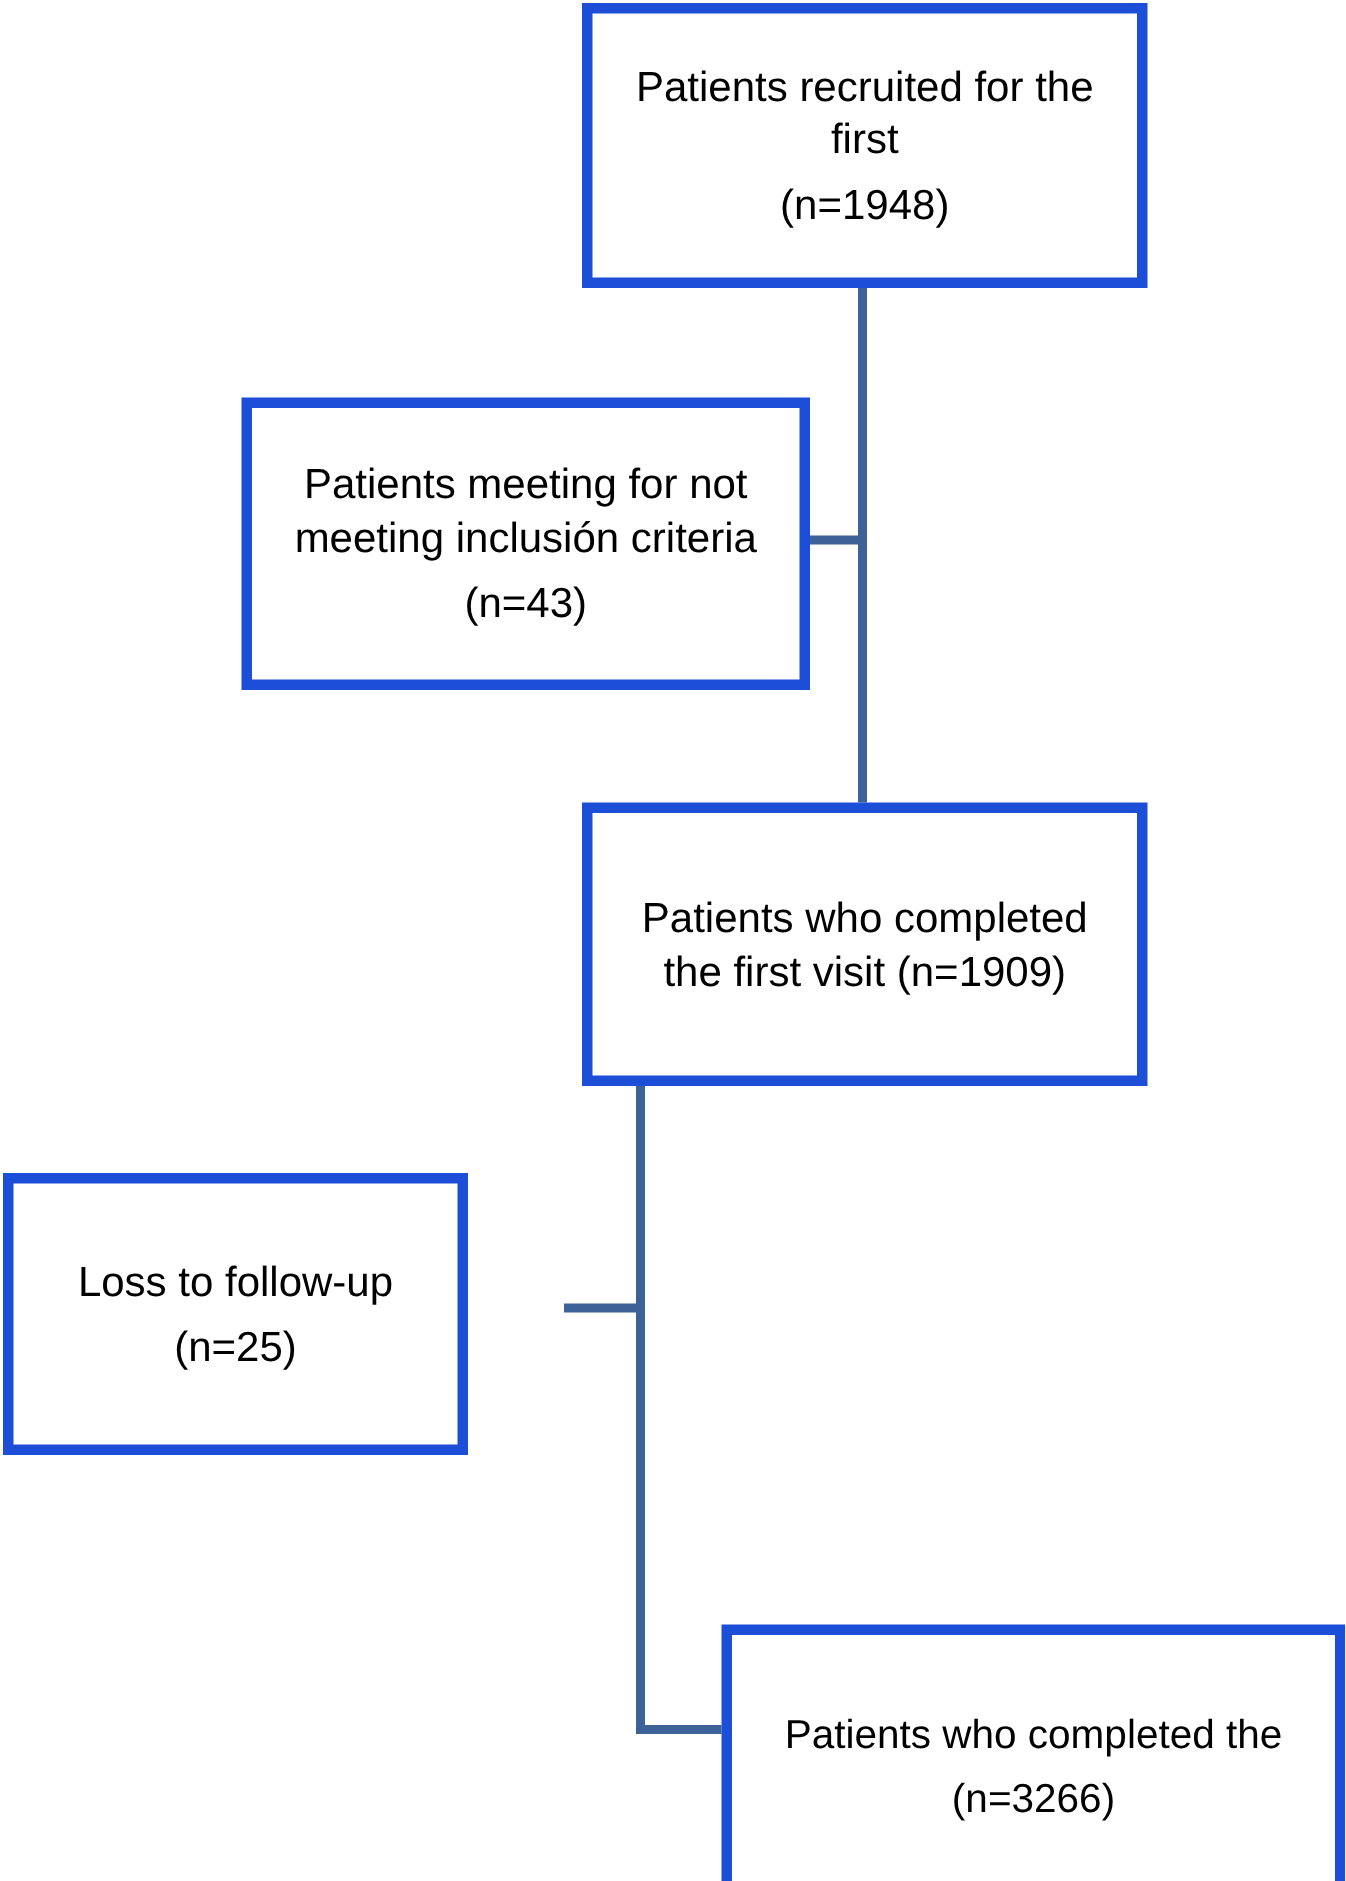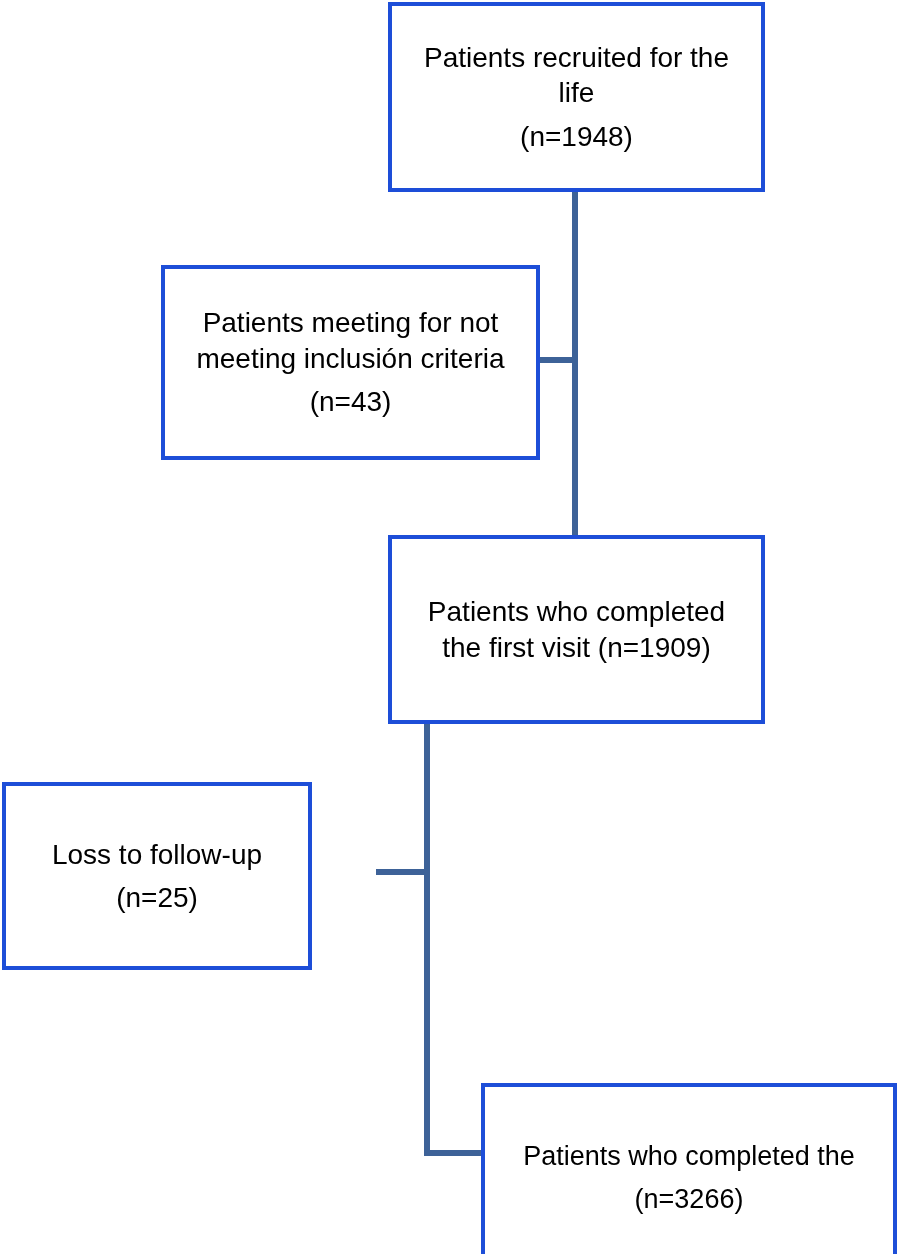--- a/index.html
+++ b/index.html
@@ -20,21 +20,21 @@
   .connector-layer {
     position: absolute;
     left: 0;
     top: 0;
     width: 897px;
     height: 1254px;
   }
   .node-box {
     position: absolute;
     box-sizing: border-box;
-    border: 4px solid #1d4ed8;
+    border: 7px solid #1d4ed8;
     background: #ffffff;
     display: flex;
     flex-direction: column;
     align-items: center;
     justify-content: center;
     text-align: center;
     color: #000000;
     font-size: 28px;
     line-height: 1.26;
     padding: 4px 20px;
@@ -65,21 +65,21 @@
     <g fill="none" stroke="#3D6298" stroke-width="6" stroke-linecap="butt">
       <path d="M 575 190 L 575 537"></path>
       <path d="M 578 360 L 536 360"></path>
       <path d="M 427 722 L 427 1153 L 483 1153"></path>
       <path d="M 427 872 L 376 872"></path>
     </g>
   </svg>
 
   <div class="node-box" id="node-recruited">
     <span class="node-line">Patients recruited for the</span>
-    <span class="node-line">life</span>
+    <span class="node-line">first</span>
     <span class="node-count">(n=1948)</span>
   </div>
 
   <div class="node-box" id="node-excluded">
     <span class="node-line">Patients meeting for not</span>
     <span class="node-line">meeting inclusión criteria</span>
     <span class="node-count">(n=43)</span>
   </div>
 
   <div class="node-box" id="node-firstvisit">

